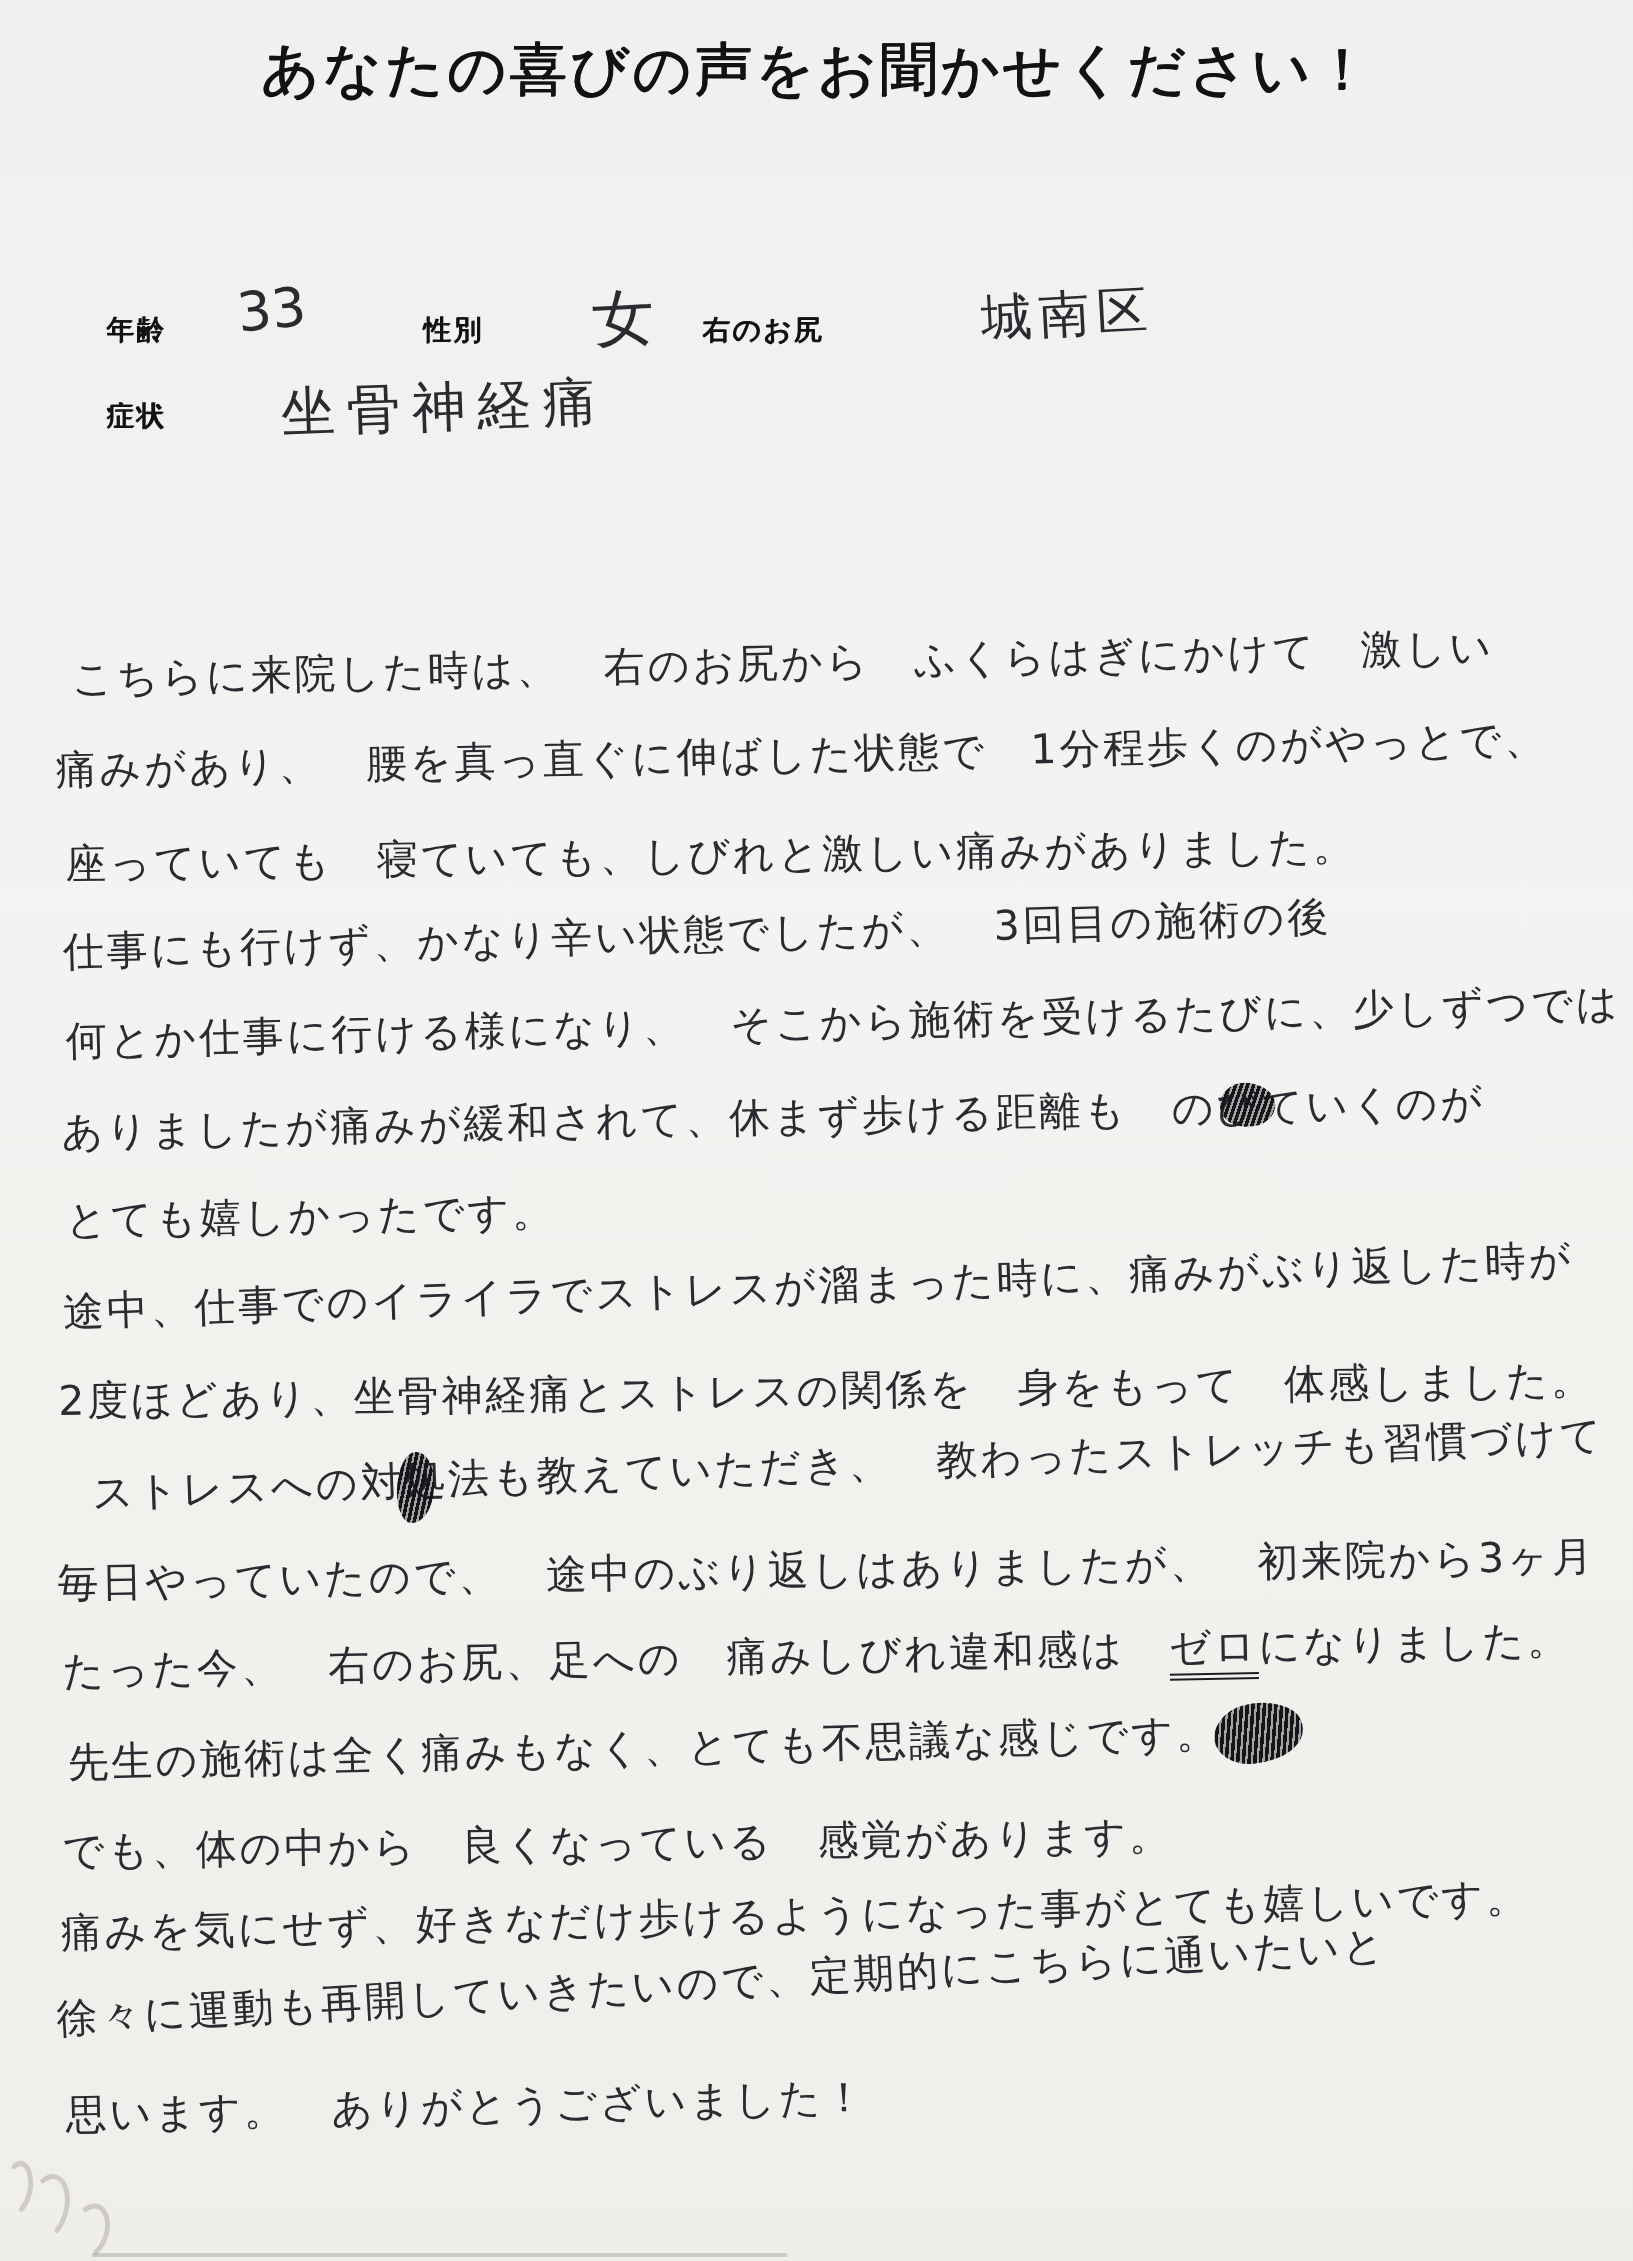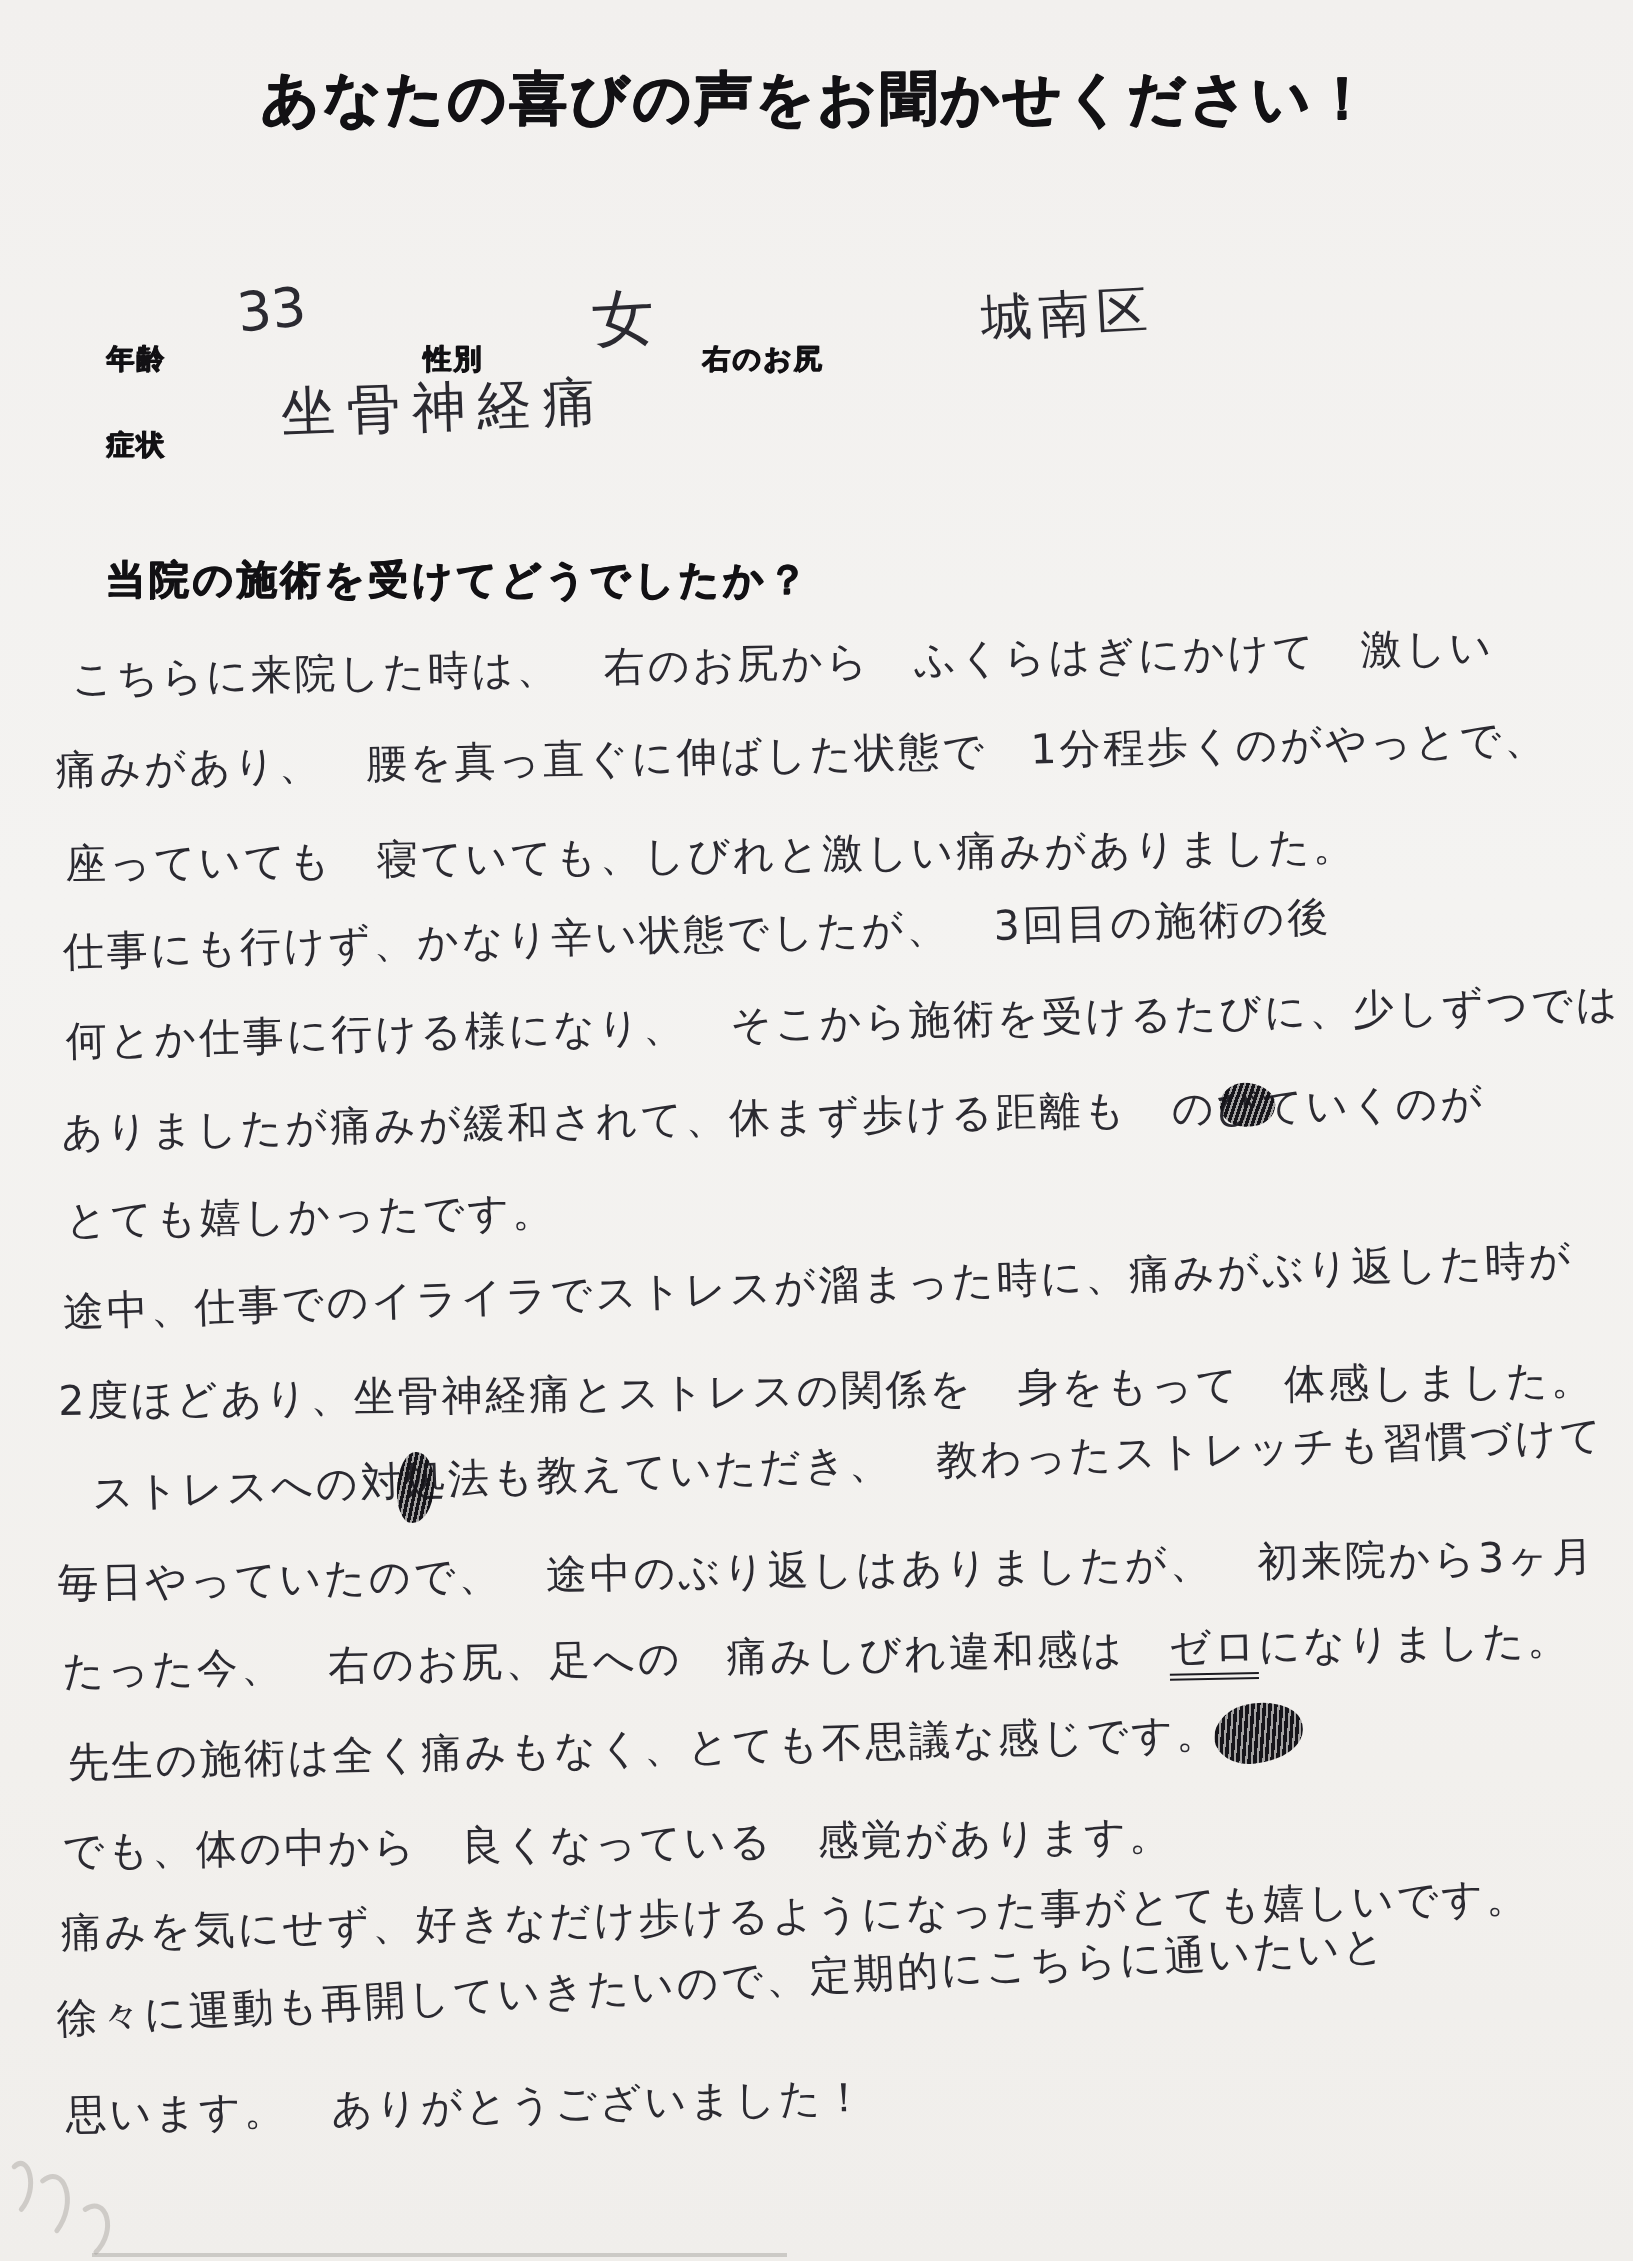--- a/index.html
+++ b/index.html
@@ -11,24 +11,23 @@
     position: relative;
     width: 1634px;
     height: 2261px;
     overflow: hidden;
     background: linear-gradient(180deg, #f2f0ee 0%, #f4f3f1 40%, #f2f0ed 78%, #f0eeeb 100%);
     font-family: "DejaVu Sans", "Liberation Sans", sans-serif;
   }
   .abs { position: absolute; white-space: nowrap; }
   
   .print {
-    font-weight: bold;
+    font-weight: normal;
     color: #121114;
     text-shadow: 1.2px 0 0 currentColor, 0 0.9px 0 currentColor;
-    margin-top: 29px;
   }
   .title  { left: 0; width: 100%; text-align: center; top: 31px;  font-size: 58px; letter-spacing: 2.8px; }
   .sub1   { left: 0; width: 100%; text-align: center; top: 167px; font-size: 39px; letter-spacing: 1.4px; }
   .sub2   { left: 0; width: 100%; text-align: center; top: 225px; font-size: 39px; letter-spacing: 1.4px; }
   .field-label { font-size: 28px; letter-spacing: 2.1px; }
   .question    { font-size: 40px; letter-spacing: 3.5px; }
   
   .hand {
     color: #2b2a31;
     transform-origin: left top;
@@ -71,21 +70,20 @@
 
   <div class="abs print field-label" style="left:423px;top:311px">性別</div>
   <div class="abs hand" style="left:590px;top:278px;font-size:62px;transform:rotate(-3deg)">女</div>
 
   <div class="abs print field-label" style="left:702px;top:311px">右のお尻</div>
   <div class="abs hand" style="left:979px;top:285px;font-size:51px;letter-spacing:7px;transform:rotate(-3deg)">城南区</div>
 
   <div class="abs print field-label" style="left:106px;top:397px">症状</div>
   <div class="abs hand" style="left:280px;top:377px;font-size:54px;letter-spacing:11.3px;transform:rotate(-2deg)">坐骨神経痛</div>
 
-  <div class="abs print question" style="left:105px;top:523px">当院の施術を受けてどうでしたか？</div>
 
   <div class="abs hand line" style="left:71px;top:652px;transform:rotate(-1.3deg)">こちらに来院した時は、　右のお尻から　ふくらはぎにかけて　激しい</div>
   <div class="abs hand line" style="left:55px;top:743px;transform:rotate(-1.2deg)">痛みがあり、　腰を真っ直ぐに伸ばした状態で　1分程歩くのがやっとで、</div>
   <div class="abs hand line" style="left:65px;top:837px;transform:rotate(-0.8deg)">座っていても　寝ていても、しびれと激しい痛みがありました。</div>
   <div class="abs hand line" style="left:62px;top:925px;transform:rotate(-1.6deg)">仕事にも行けず、かなり辛い状態でしたが、　3回目の施術の後</div>
   <div class="abs hand line" style="left:65px;top:1014px;transform:rotate(-1.4deg)">何とか仕事に行ける様になり、　そこから施術を受けるたびに、少しずつでは</div>
   <div class="abs hand line" style="left:61px;top:1105px;transform:rotate(-1.2deg)">ありましたが痛みが緩和されて、休まず歩ける距離も　のびていくのが</div>
   <div class="abs hand line" style="left:65px;top:1193px;transform:rotate(-1deg)">とても嬉しかったです。</div>
   <div class="abs hand line" style="left:62px;top:1285px;transform:rotate(-2deg)">途中、仕事でのイライラでストレスが溜まった時に、痛みがぶり返した時が</div>
   <div class="abs hand line" style="left:58px;top:1374px;transform:rotate(-0.8deg)">2度ほどあり、坐骨神経痛とストレスの関係を　身をもって　体感しました。</div>

